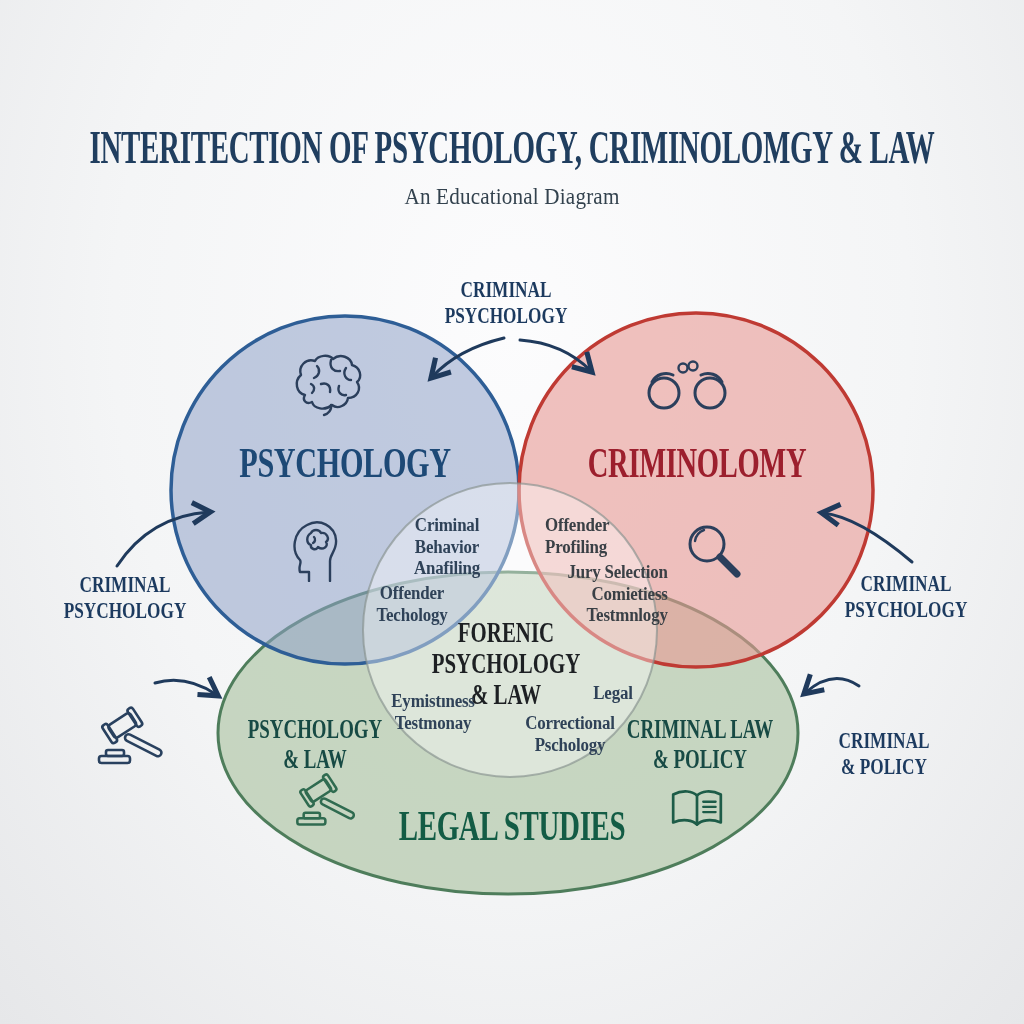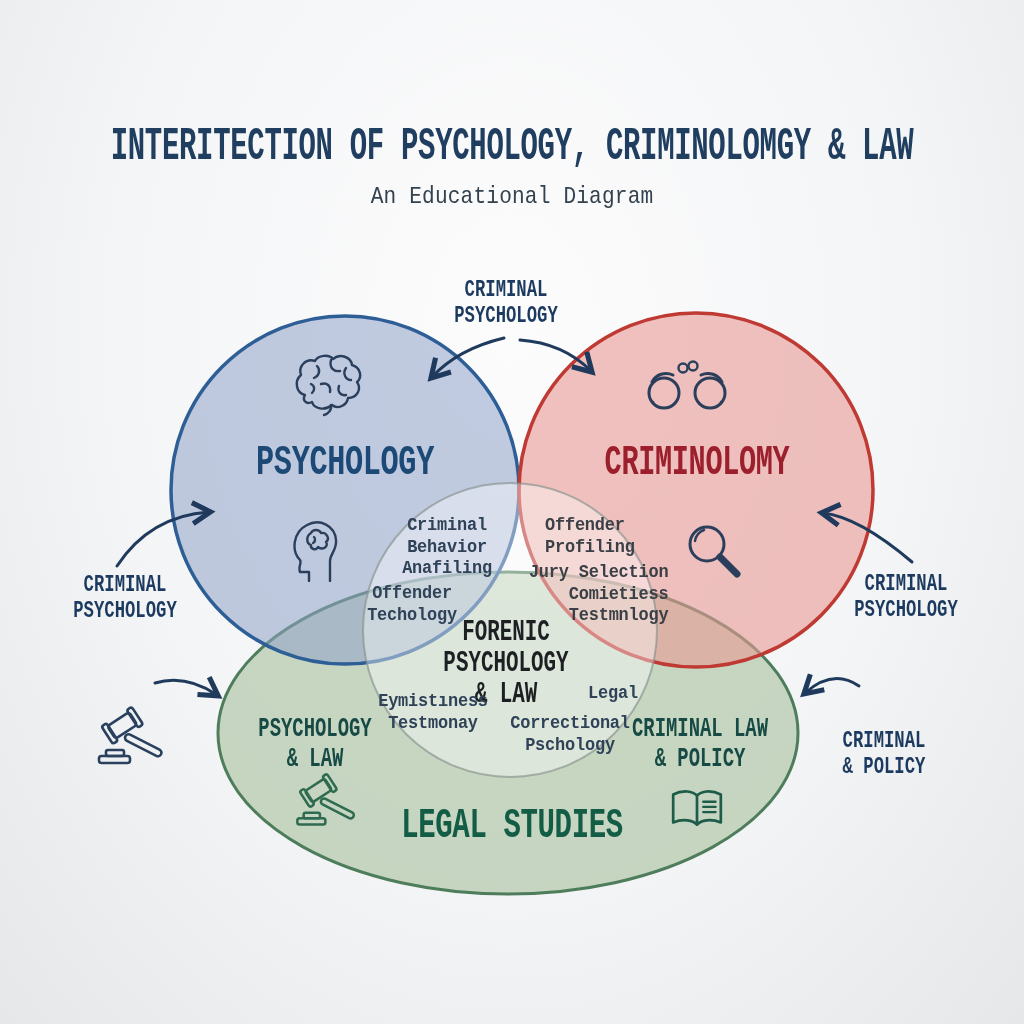--- a/index.html
+++ b/index.html
@@ -1,18 +1,18 @@
 <!DOCTYPE html>
 <html><head>
 <meta charset="utf-8">
 <style>
   html,body{margin:0;padding:0;background:#e9eaec;}
   .stage{
     position:relative;width:1024px;height:1024px;overflow:hidden;
-    font-family:Liberation Mono, monospace;
+    font-family:Liberation Serif, serif;
     background:radial-gradient(ellipse at 50% 32%, #fcfcfd 0%, #f4f5f6 55%, #e6e7e9 100%);
   }
   svg{position:absolute;left:0;top:0;}
   .icon{position:absolute;transform:translate(-50%,-50%);}
   .lbl{position:absolute;white-space:nowrap;text-align:center;font-weight:700;}
   .c{transform:translate(-50%,-50%) scaleX(var(--sx,0.72));}
   .title{font-size:46px;letter-spacing:-0.5px;--sx:0.63;}
   .subtitle{font-size:24px;font-weight:400;--sx:0.88;letter-spacing:0.2px;}
   .big{font-size:42px;--sx:0.72;letter-spacing:-0.5px;}
   .mid{font-size:27px;line-height:30px;--sx:0.70;}

